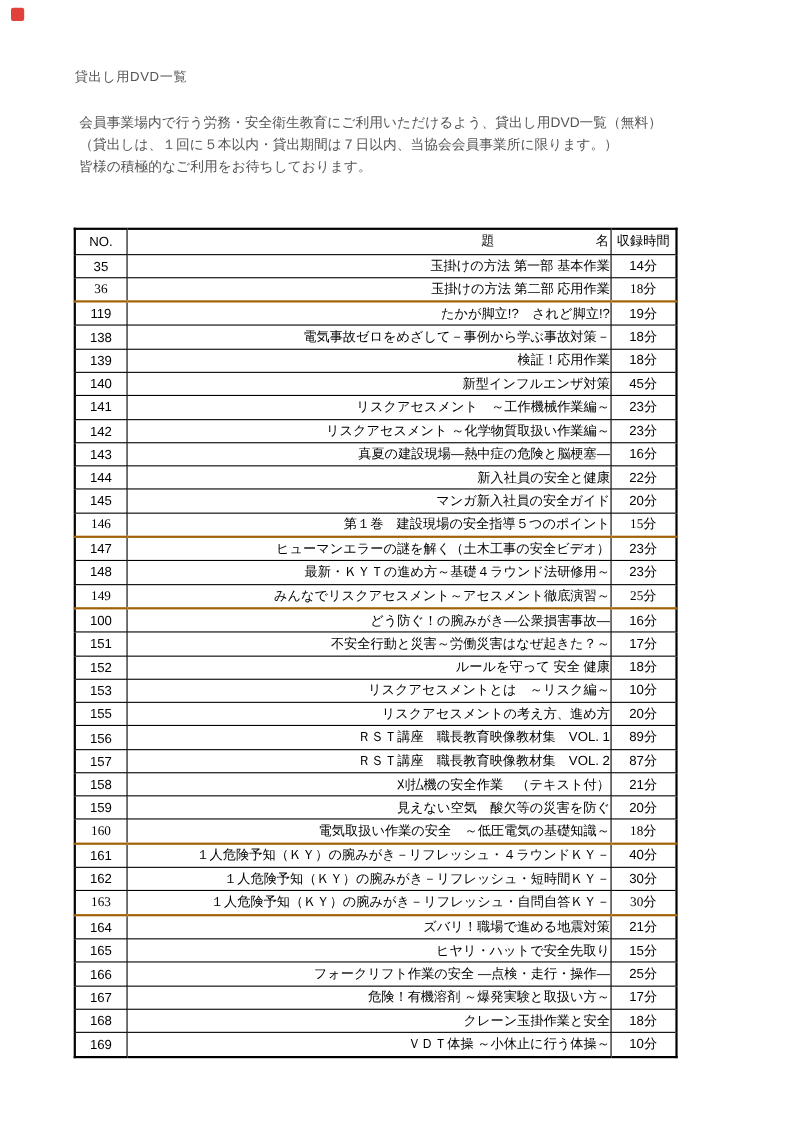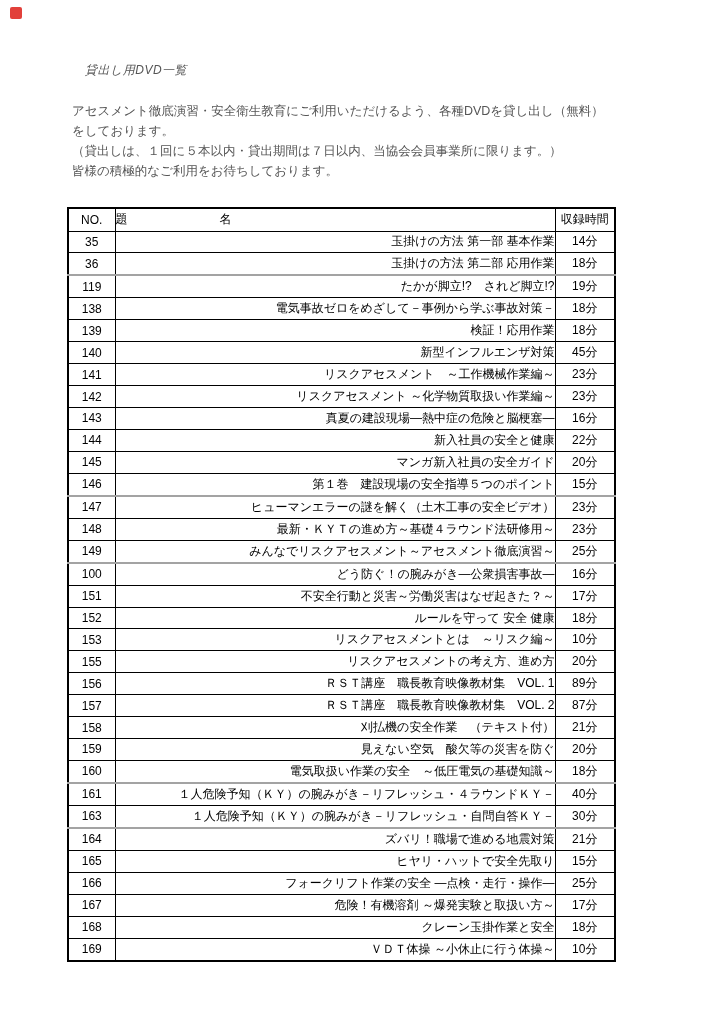--- a/index.html
+++ b/index.html
@@ -15,27 +15,26 @@
     position: absolute;
     left: 10px;
     top: 7px;
     width: 12px;
     height: 12px;
     background: #e2403a;
     border-radius: 2px;
   }
   .doc-title {
     position: absolute;
-    left: 85px;
+    left: 68px;
     top: 62px;
     font-size: 12px;
     color: #555555;
     letter-spacing: 0.5px;
     white-space: nowrap;
-    font-style: italic;
   }
   .intro {
     position: absolute;
     left: 72px;
     top: 101px;
     width: 580px;
     font-size: 12.5px;
     line-height: 20px;
     color: #555555;
   }
@@ -58,47 +57,46 @@
     overflow: hidden;
     white-space: nowrap;
     vertical-align: middle;
     font-weight: normal;
   }
   
   table.dvd-table { border: 2px solid #000000; }
   table.dvd-table tr > *:first-child { border-left: 2px solid #000000; }
   table.dvd-table tr > *:last-child  { border-right: 2px solid #000000; }
   table.dvd-table thead tr > * { border-top: 2px solid #000000; }
-  table.dvd-table tr.group-end > td { border-bottom: 2px solid #a3a3a3; }
+  table.dvd-table tr.group-end > td { border-bottom: 2px solid #a16207; font-family: Liberation Serif, serif; }
   table.dvd-table tbody tr:last-child > td { border-bottom: 2px solid #000000; }
 
   col.c-no    { width: 47px;  }
   col.c-title { width: 440px; }
   col.c-time  { width: 60px;  }
 
   table.dvd-table thead tr { height: 23px; }
 
   th.h-no   { text-align: center; margin-top: 21px; }
-  th.h-title{ text-align: left; padding-right: 140px; letter-spacing: 1px; }
+  th.h-title{ text-align: right; padding-right: 140px; letter-spacing: 1px; }
   th.h-time { text-align: center; }
 
   td.c-no   { text-align: center; }
   td.c-title{ text-align: right; padding-left: 5px; }
   td.c-time { text-align: center; }
 </style>
 </head>
 <body>
 
 <div class="red-marker"></div>
 
 <div class="doc-title">貸出し用DVD一覧</div>
 
 <div class="intro">
-  <div class="intro-line">アセスメント徹底演習・安全衛生教育にご利用いただけるよう、各種DVDを貸し出し（無料）</div>
-  <div class="intro-line">をしております。</div>
+  <div class="intro-line">会員事業場内で行う労務・安全衛生教育にご利用いただけるよう、貸出し用DVD一覧（無料）</div>
   <div class="intro-line">（貸出しは、１回に５本以内・貸出期間は７日以内、当協会会員事業所に限ります。）</div>
   <div class="intro-line">皆様の積極的なご利用をお待ちしております。</div>
 </div>
 
 <table class="dvd-table">
   <colgroup>
     <col class="c-no">
     <col class="c-title">
     <col class="c-time">
   </colgroup>
@@ -233,20 +231,25 @@
       <tr class="group-end">
         <td class="c-no">160</td>
         <td class="c-title">電気取扱い作業の安全　～低圧電気の基礎知識～</td>
         <td class="c-time">18分</td>
       </tr>
       <tr>
         <td class="c-no">161</td>
         <td class="c-title">１人危険予知（ＫＹ）の腕みがき－リフレッシュ・４ラウンドＫＹ－</td>
         <td class="c-time">40分</td>
       </tr>
+      <tr>
+        <td class="c-no">162</td>
+        <td class="c-title">１人危険予知（ＫＹ）の腕みがき－リフレッシュ・短時間ＫＹ－</td>
+        <td class="c-time">30分</td>
+      </tr>
       <tr class="group-end">
         <td class="c-no">163</td>
         <td class="c-title">１人危険予知（ＫＹ）の腕みがき－リフレッシュ・自問自答ＫＹ－</td>
         <td class="c-time">30分</td>
       </tr>
       <tr>
         <td class="c-no">164</td>
         <td class="c-title">ズバリ！職場で進める地震対策</td>
         <td class="c-time">21分</td>
       </tr>

